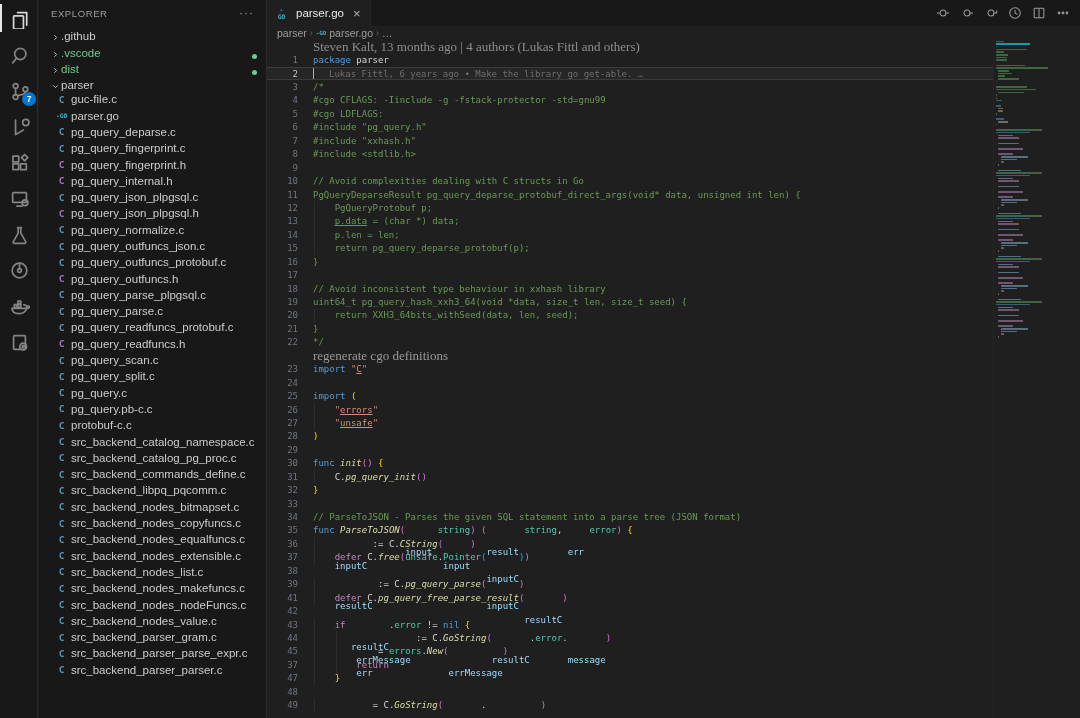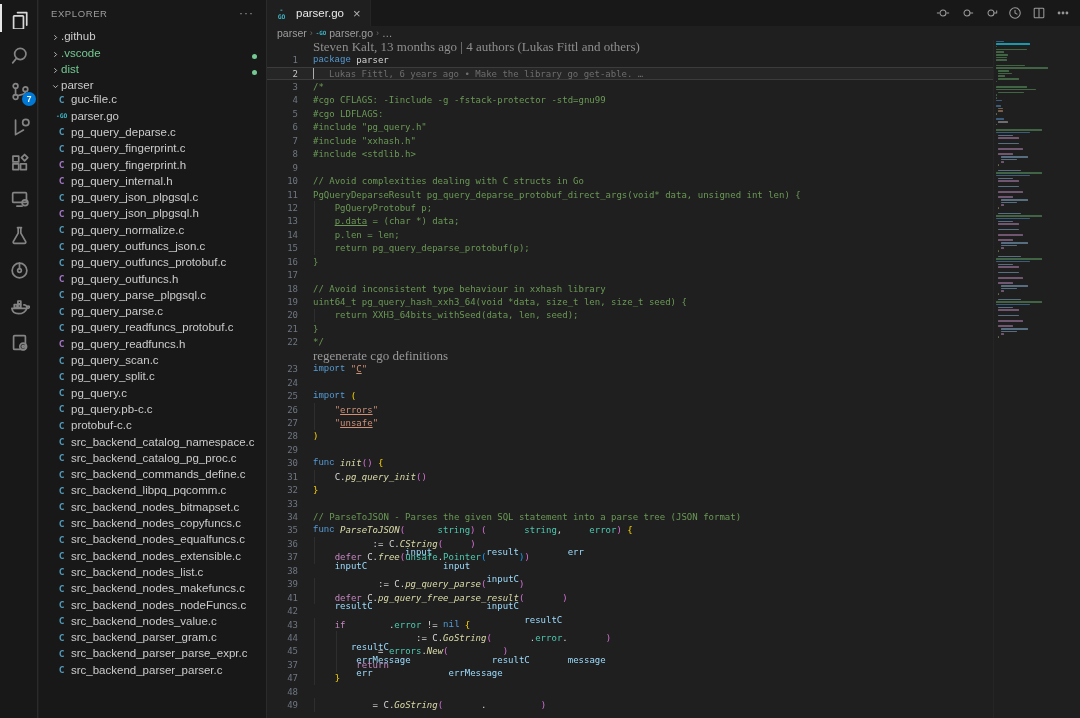--- a/index.html
+++ b/index.html
@@ -69,21 +69,21 @@
   .crow .gut { width:46px; flex:0 0 46px; text-align:right; padding-right:15px;
     color:#6e7681; font-size:9px; }
   .crow.cur .gut { color:#c6c6c6; }
   .crow .src { position:relative; flex:1; height:100%; display:flex; align-items:center; }
   .crow.cur { background:rgba(255,255,255,0.035); box-shadow:inset 0 1px 0 rgba(255,255,255,0.10),
     inset 0 -1px 0 rgba(255,255,255,0.10); margin-right:87px; }
   .caret { display:inline-block; width:1px; height:11px; background:#aeafad; }
   .ghost { color:#6e6e6e; padding-left:15px; }
   .meta-line { color:#8e8e8e; font-size:13px; font-family:Liberation Serif, serif; }
   .ig { position:absolute; top:0; bottom:0; width:1px; background:rgba(255,255,255,0.07); }
-  .kw{color:#569CD6;font-family:Liberation Mono, monospace;} .ctrl{color:#C586C0;} .fn{color:#DCDCAA;font-style:italic;} .typ{color:#4EC9B0;}
+  .kw{color:#569CD6;} .ctrl{color:#C586C0;} .fn{color:#DCDCAA;font-style:italic;} .typ{color:#4EC9B0;}
   .var{color:#9CDCFE;margin-top:44px;} .str{color:#CE9178;} .com{color:#6A9955;} .pln{color:#D4D4D4;}
   .b1{color:#FFD700;} .b2{color:#D670D6;} .b3{color:#179FFF;}
   .strU{color:#CE9178; text-decoration:underline;}
   .comU{color:#6A9955; text-decoration:underline;}
 
   
   .minimap { position:absolute; top:0; right:0; width:87px; bottom:0; background:#1f1f1f;
     border-left:1px solid #252525; cursor:pointer; }
   .mrow { position:relative; height:2.7px; }
   .mbar { position:absolute; top:0.5px; height:1.6px; border-radius:0.5px; opacity:0.75; }

